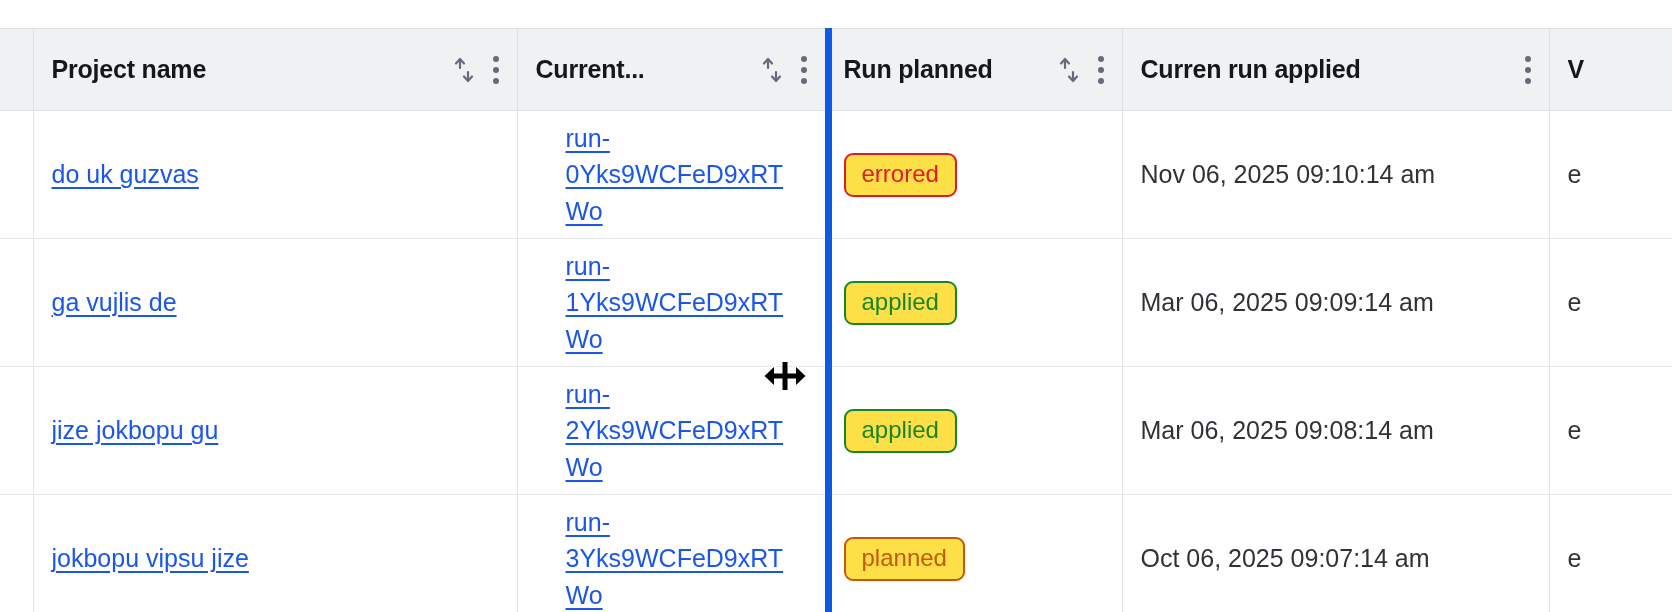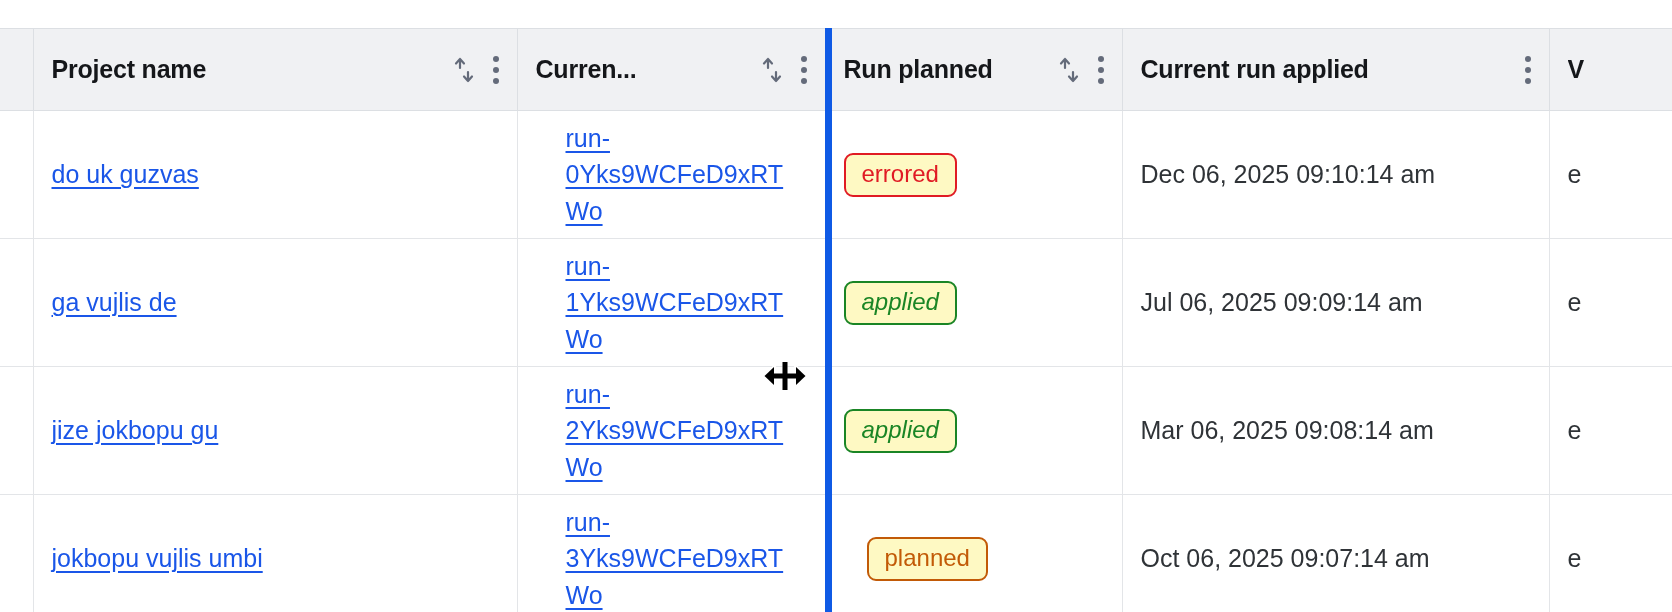--- a/index.html
+++ b/index.html
@@ -122,25 +122,25 @@
   .plain-cell { white-space: nowrap; color: #2f3337; }
 
   
   .badge {
     display: inline-block;
     padding: 7px 16px 9px;
     border-radius: 9px;
     border: 2px solid currentColor;
     font-size: 24px;
     line-height: 1;
-    background: #fef9c3;
+    background: #fde047;
   }
   .badge.errored  { color: #e01b24; }
-  .badge.applied  { color: #1a8525; font-style: italic; }
-  .badge.planned  { color: #c25a07; margin-left: 23px; }
+  .badge.applied  { color: #1a8525; }
+  .badge.planned  { color: #c25a07; }
 
   
   .resize-line {
     position: absolute;
     top: 0;
     left: 825px;
     width: 7px;
     height: 584px;
     background: #0f5ae5;
     z-index: 40;
@@ -194,21 +194,21 @@
                   <i></i>
                     <i></i>
                     <i></i>
                 </span>
               </span>
             </div>
           </th>
 
           <th>
             <div class="th-inner">
-              <span class="th-label">Curren...</span>
+              <span class="th-label">Current...</span>
               <span class="th-tools">
                 <span>
                   <svg class="icon-sort" viewBox="0 0 26 30" aria-hidden="true">
                     <path d="M9 13 L9 4 M9 4 L5 8.5 M9 4 L13 8.5" stroke="#646b7a" stroke-width="2.2" fill="none" stroke-linecap="round" stroke-linejoin="round"></path>
                     <path d="M17 17 L17 26 M17 26 L13 21.5 M17 26 L21 21.5" stroke="#646b7a" stroke-width="2.2" fill="none" stroke-linecap="round" stroke-linejoin="round"></path>
                   </svg>
                 </span>
                 <span class="icon-kebab">
                   <i></i>
                     <i></i>
@@ -232,21 +232,21 @@
                   <i></i>
                     <i></i>
                     <i></i>
                 </span>
               </span>
             </div>
           </th>
 
           <th>
             <div class="th-inner">
-              <span class="th-label">Current run applied</span>
+              <span class="th-label">Curren run applied</span>
               <span class="th-tools">
                 <span class="icon-kebab">
                   <i></i>
                     <i></i>
                     <i></i>
                 </span>
               </span>
             </div>
           </th>
 
@@ -266,40 +266,40 @@
           <td>
             <a href="#" class="cell-link">do uk guzvas</a>
           </td>
           <td>
             <a href="#" class="cell-link wrapping">run-0Yks9WCFeD9xRTWo</a>
           </td>
           <td>
             <span class="badge errored">errored</span>
           </td>
           <td>
-            <span class="timestamp">Dec 06, 2025 09:10:14 am</span>
+            <span class="timestamp">Nov 06, 2025 09:10:14 am</span>
           </td>
           <td>
             <span class="plain-cell">e</span>
           </td>
         </tr>
 
         <tr>
           <td class="selector-col"></td>
           <td>
             <a href="#" class="cell-link">ga vujlis de</a>
           </td>
           <td>
             <a href="#" class="cell-link wrapping">run-1Yks9WCFeD9xRTWo</a>
           </td>
           <td>
             <span class="badge applied">applied</span>
           </td>
           <td>
-            <span class="timestamp">Jul 06, 2025 09:09:14 am</span>
+            <span class="timestamp">Mar 06, 2025 09:09:14 am</span>
           </td>
           <td>
             <span class="plain-cell">e</span>
           </td>
         </tr>
 
         <tr>
           <td class="selector-col"></td>
           <td>
             <a href="#" class="cell-link">jize jokbopu gu</a>
@@ -314,21 +314,21 @@
             <span class="timestamp">Mar 06, 2025 09:08:14 am</span>
           </td>
           <td>
             <span class="plain-cell">e</span>
           </td>
         </tr>
 
         <tr>
           <td class="selector-col"></td>
           <td>
-            <a href="#" class="cell-link">jokbopu vujlis umbi</a>
+            <a href="#" class="cell-link">jokbopu vipsu jize</a>
           </td>
           <td>
             <a href="#" class="cell-link wrapping">run-3Yks9WCFeD9xRTWo</a>
           </td>
           <td>
             <span class="badge planned">planned</span>
           </td>
           <td>
             <span class="timestamp">Oct 06, 2025 09:07:14 am</span>
           </td>

